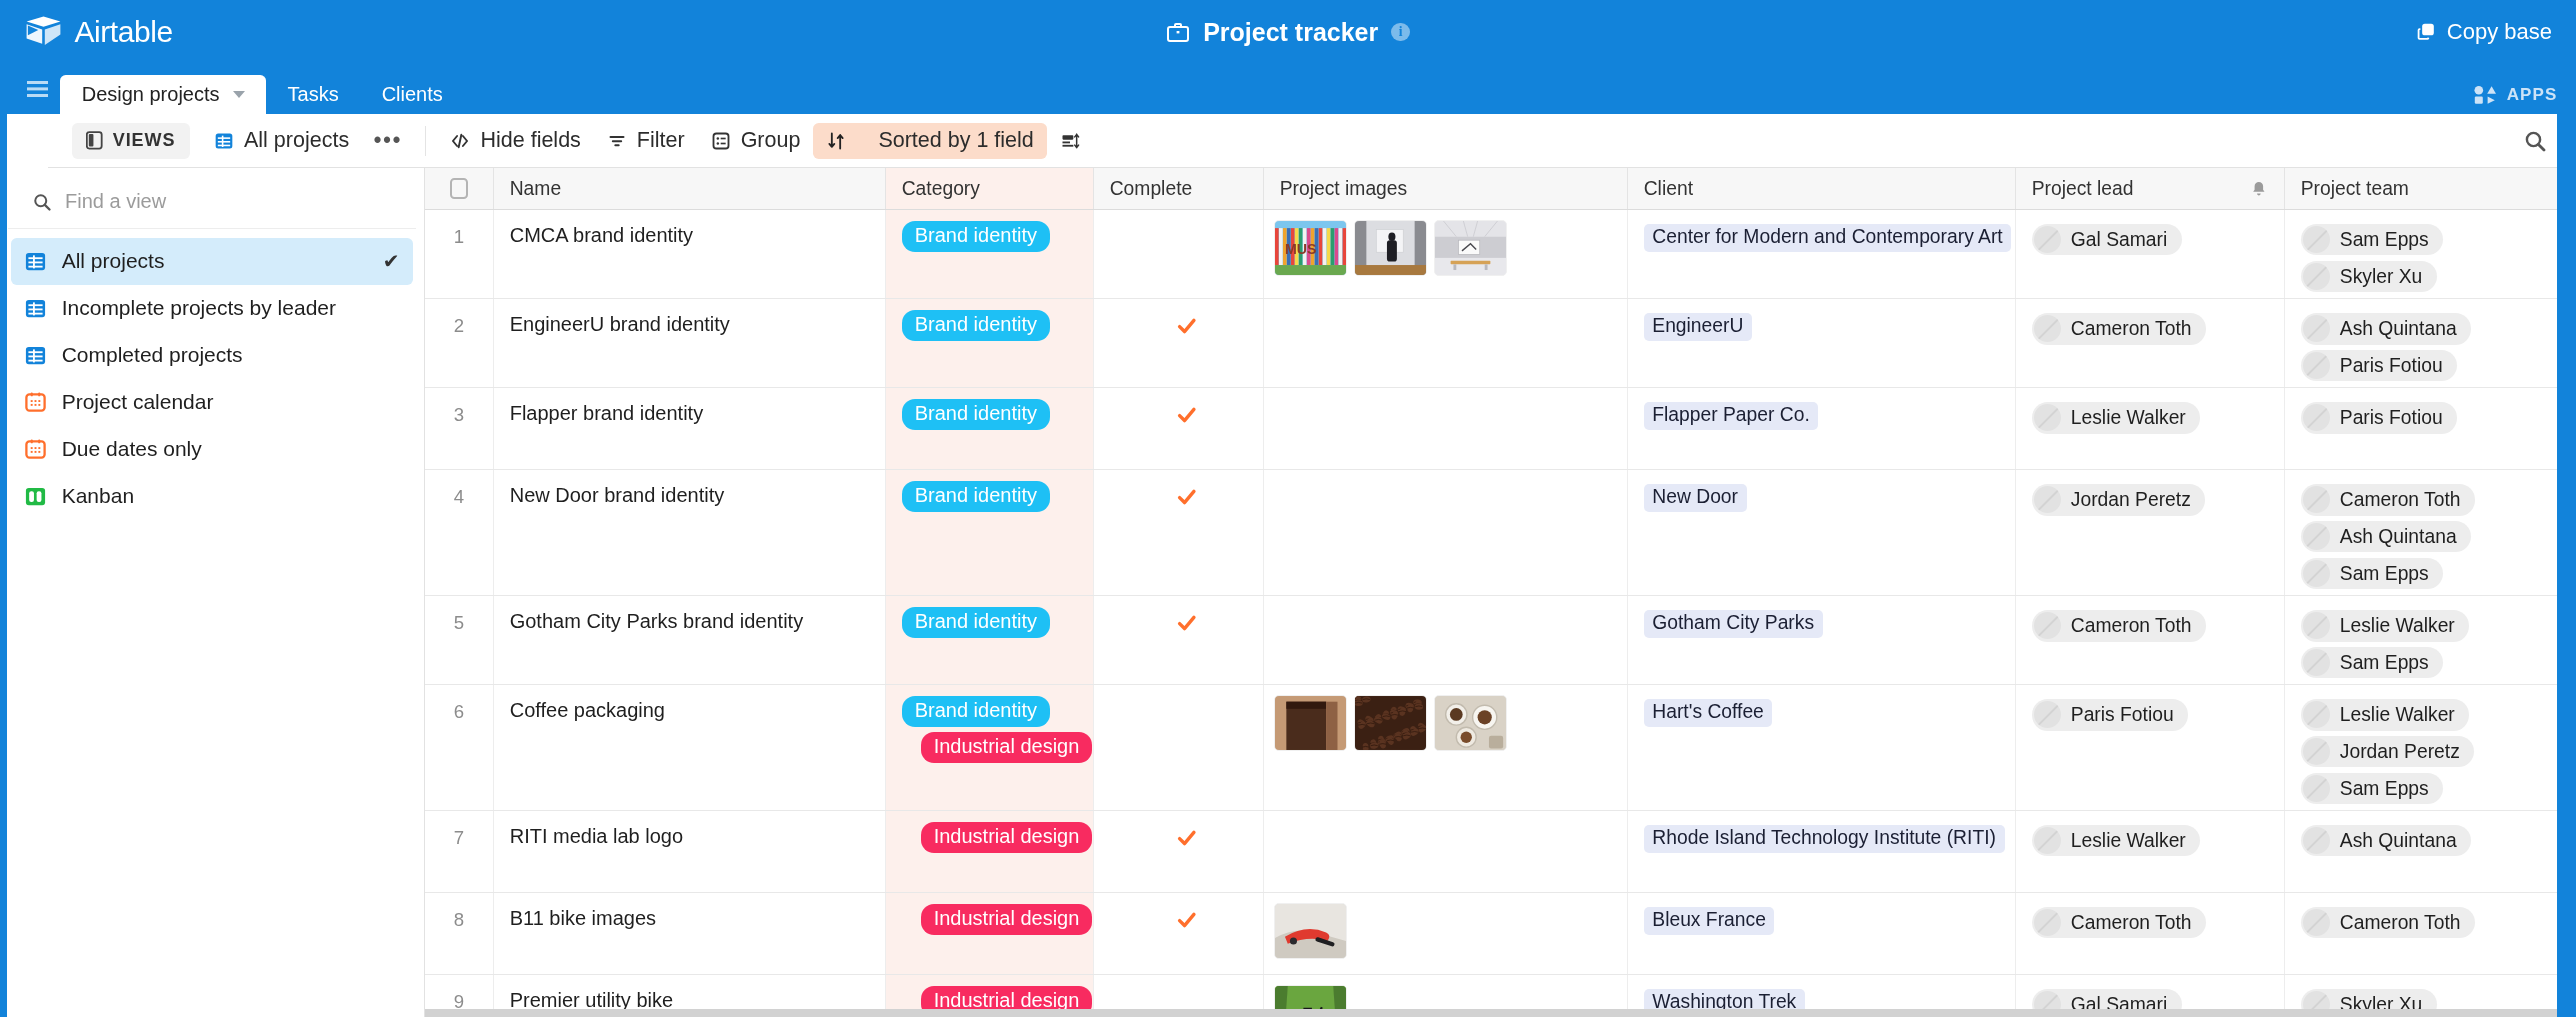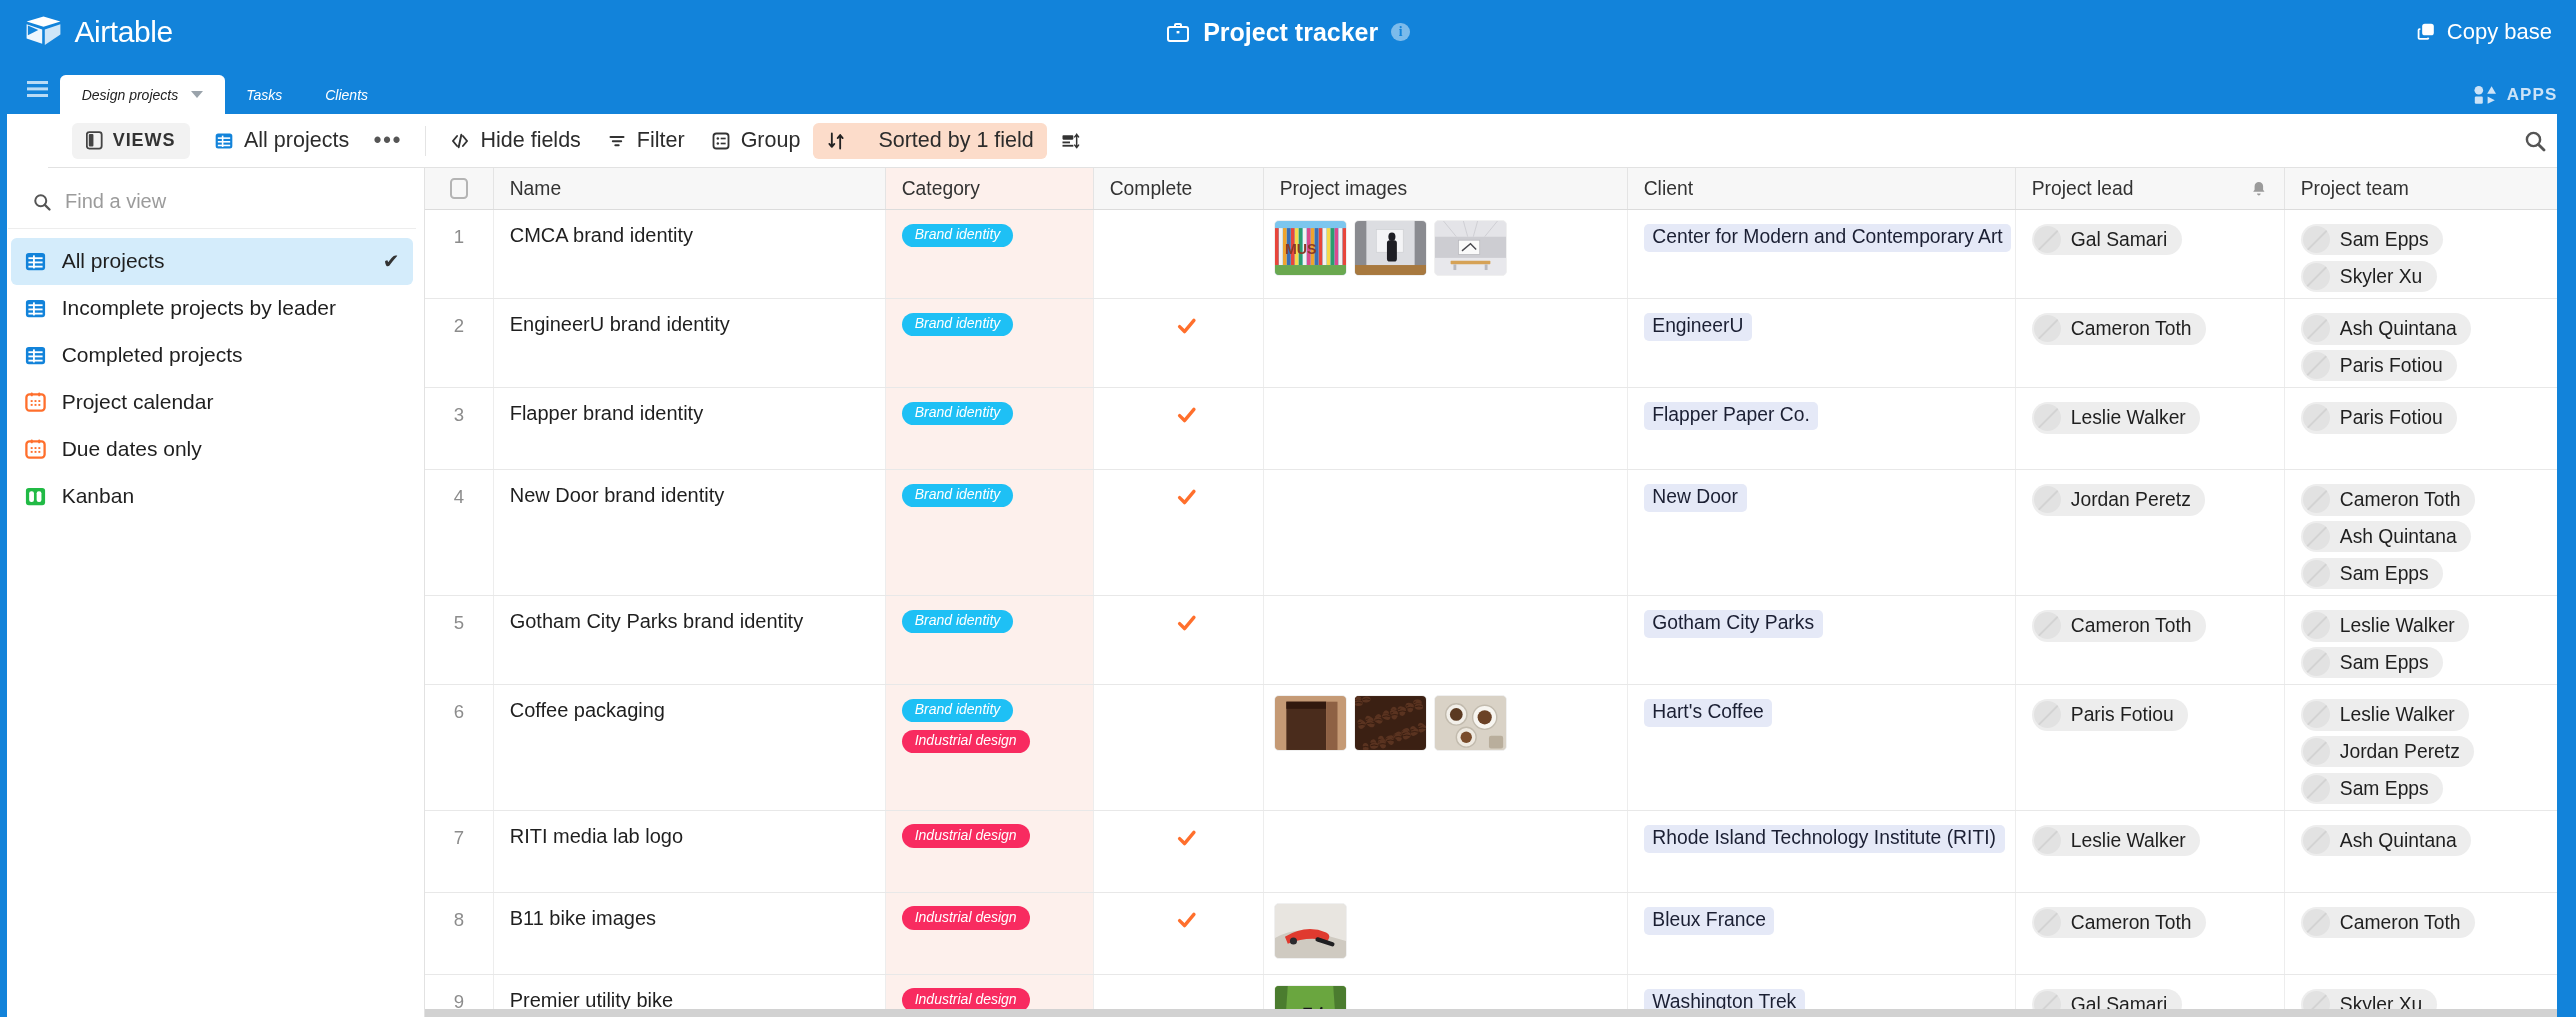--- a/index.html
+++ b/index.html
@@ -66,23 +66,23 @@
   }
   .hamburger span {
     display:block; width: 21.5px; height: 2.9px; background: #b9dbf5;
     box-shadow: 0 6.4px 0 #b9dbf5, 0 13px 0 #b9dbf5;
     margin-top: -13px;
   }
   .tab {
     height: 40px;
     padding: 0 21.5px;
     display: flex; align-items: center; gap: 13px;
-    color: #fff; font-size: 14px;
+    color: #fff; font-size: 20px;
     border-radius: 5.7px 5.7px 0 0;
-    position: relative; top: 0.7px; font-style: italic;
+    position: relative; top: 0.7px;
   }
   .tab.active {
     background: #fff; color: #222;
   }
   .tab-caret {
     width: 0; height: 0;
     border-left: 6.4px solid transparent;
     border-right: 6.4px solid transparent;
     border-top: 7.9px solid #9aa3ab;
   }
@@ -221,26 +221,25 @@
     display:flex; justify-content:center; padding-top: 15.7px;
   }
   .cell.cat { background: #fdf0ec; padding-top: 11.4px; }
   .cell.done { display:flex; justify-content:center; padding-top: 15.7px; }
   .cell.img { padding: 10px 0 0 10px; display:flex; gap: 7.2px; }
   .cell.team { border-right: none; }
 
   .chip {
     display: inline-flex; align-items: center;
     border-radius: 13px; padding: 2.9px 13px 4.3px 13px;
-    font-size: 14px; color: #fff;
+    font-size: 20px; color: #fff;
     margin-bottom: 5.7px;
-    font-style: italic;
   }
   .chip.brand { background: #1ec0f5; }
-  .chip.indust { background: #f82b60; }
+  .chip.indust { background: #f82b60; margin-left: 19px; }
 
   .client-pill {
     display: inline-block;
     background: #e5e9f7; color: #1b1f33;
     border-radius: 5px; padding: 2.1px 8.6px 3.6px 8.6px;
     font-size: 19.3px;
     white-space: nowrap;
   }
 
   .person {

